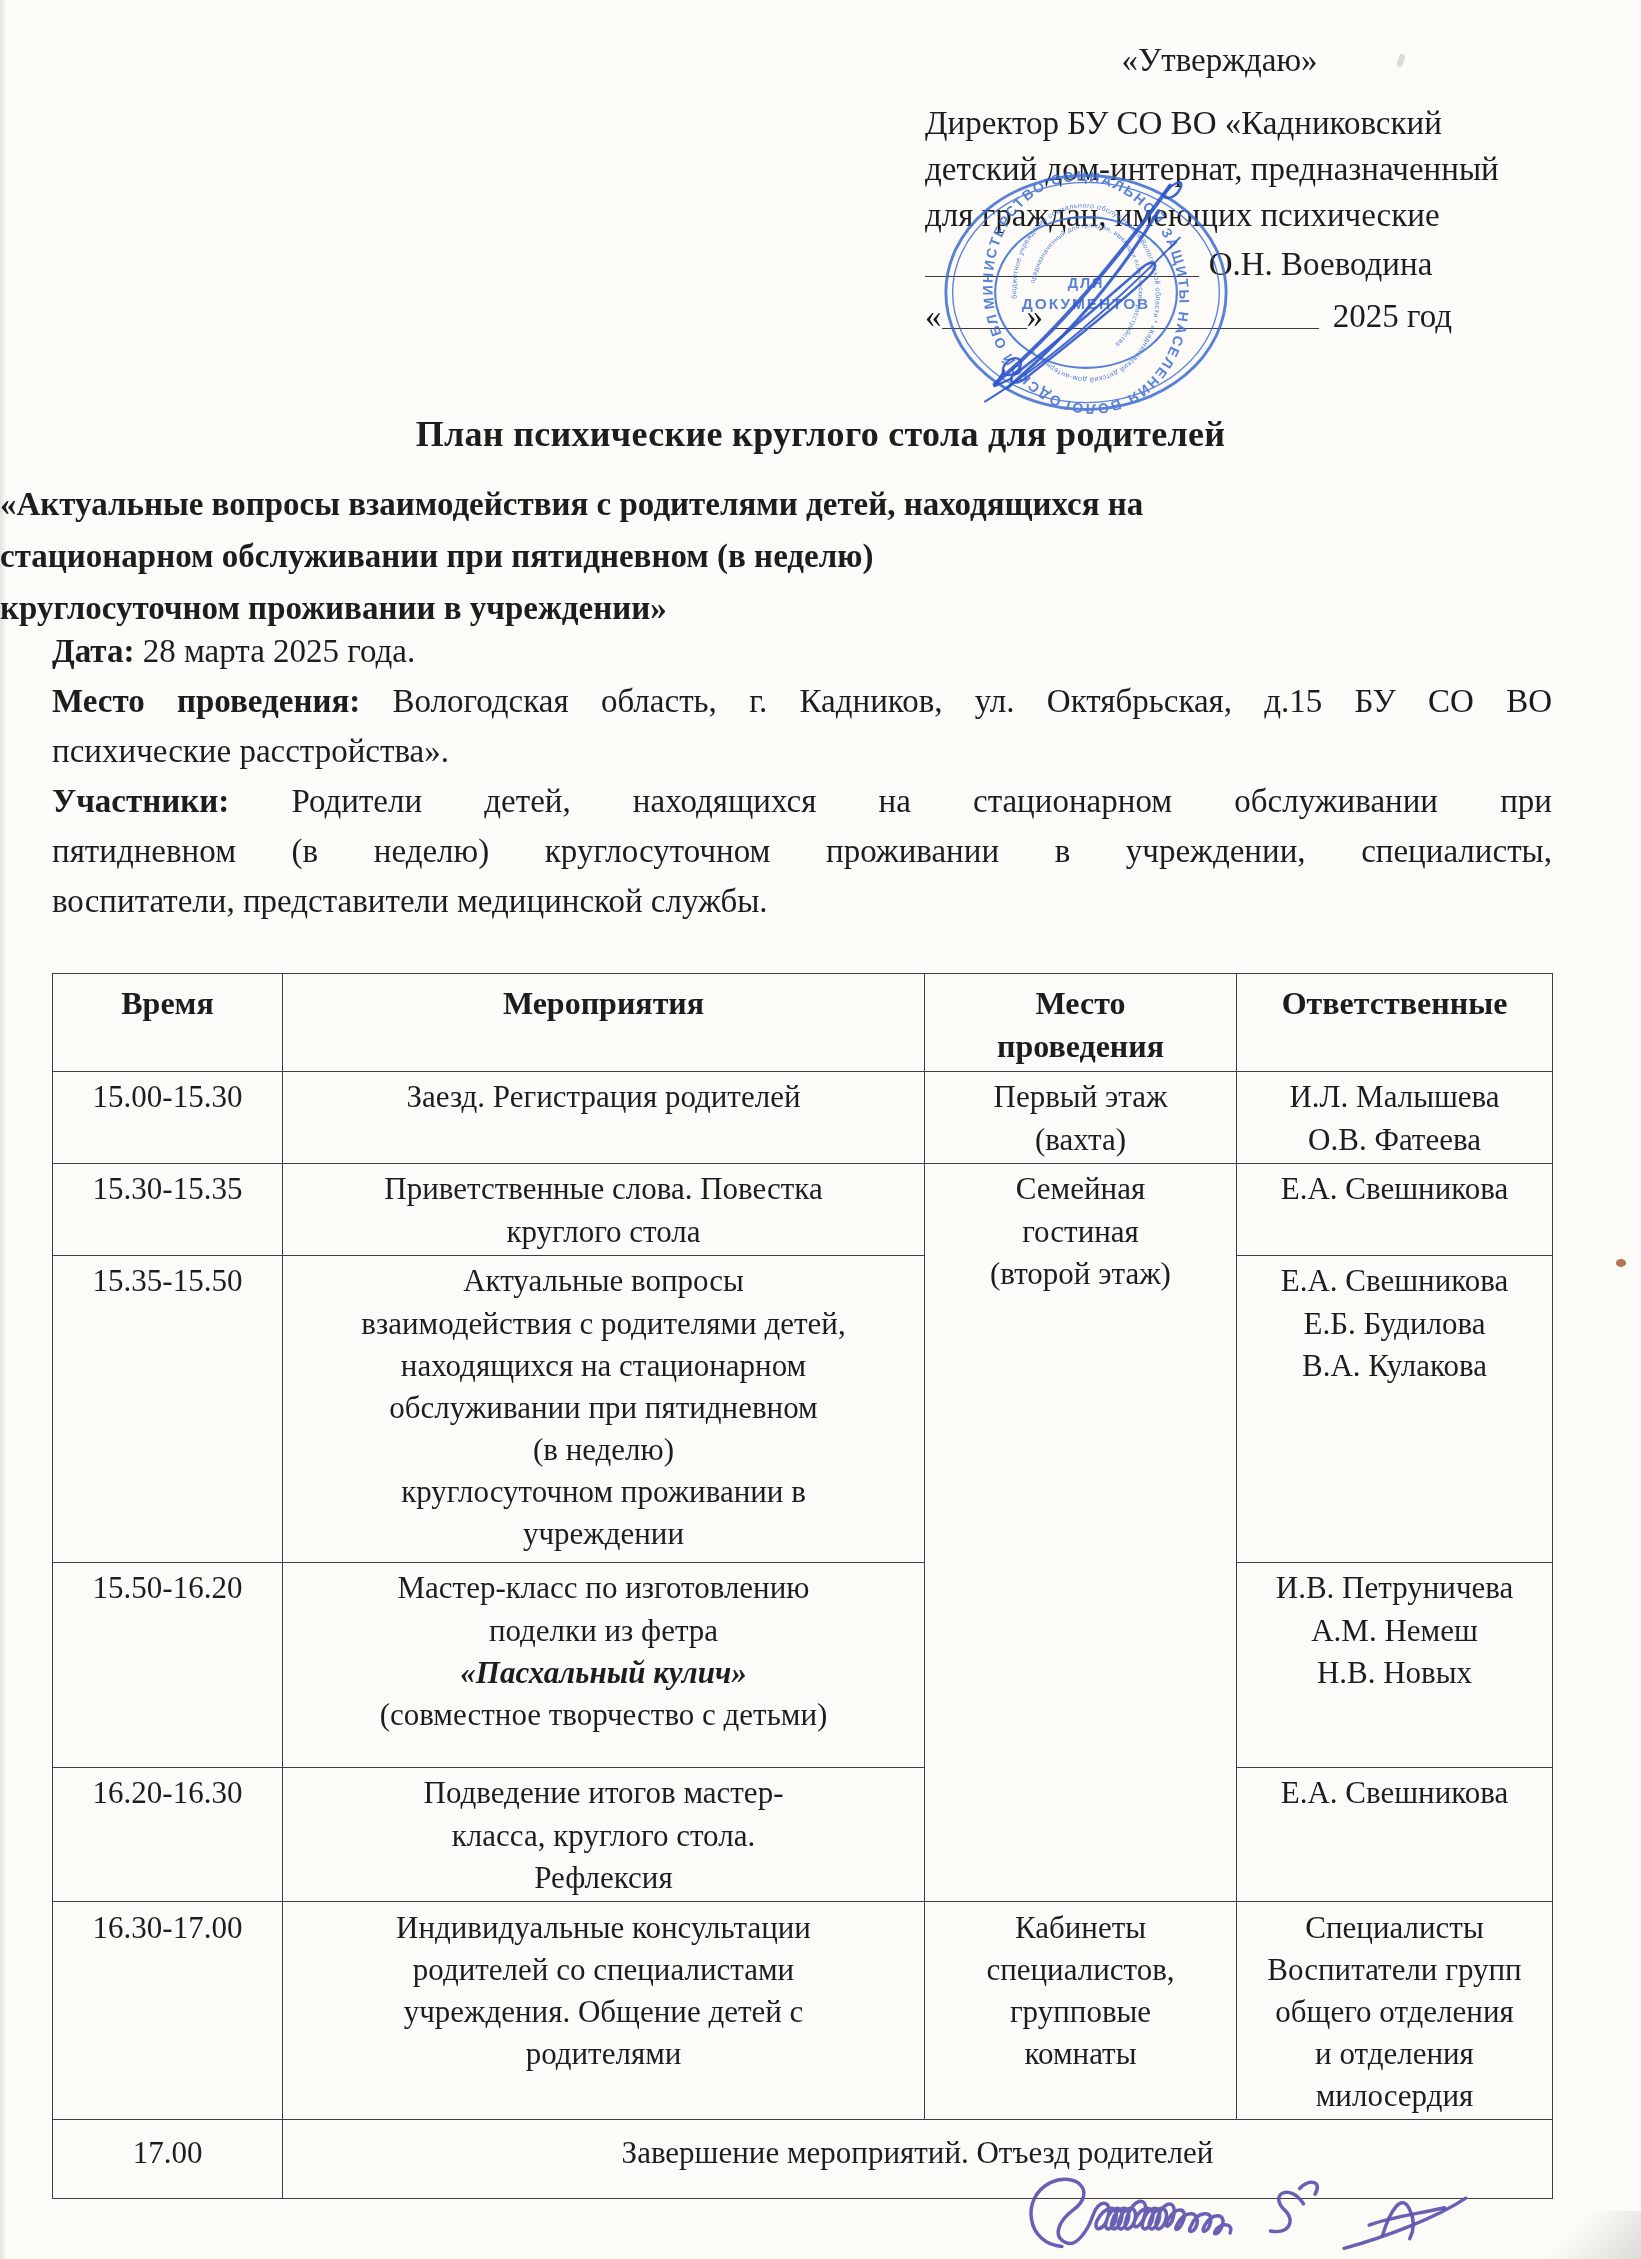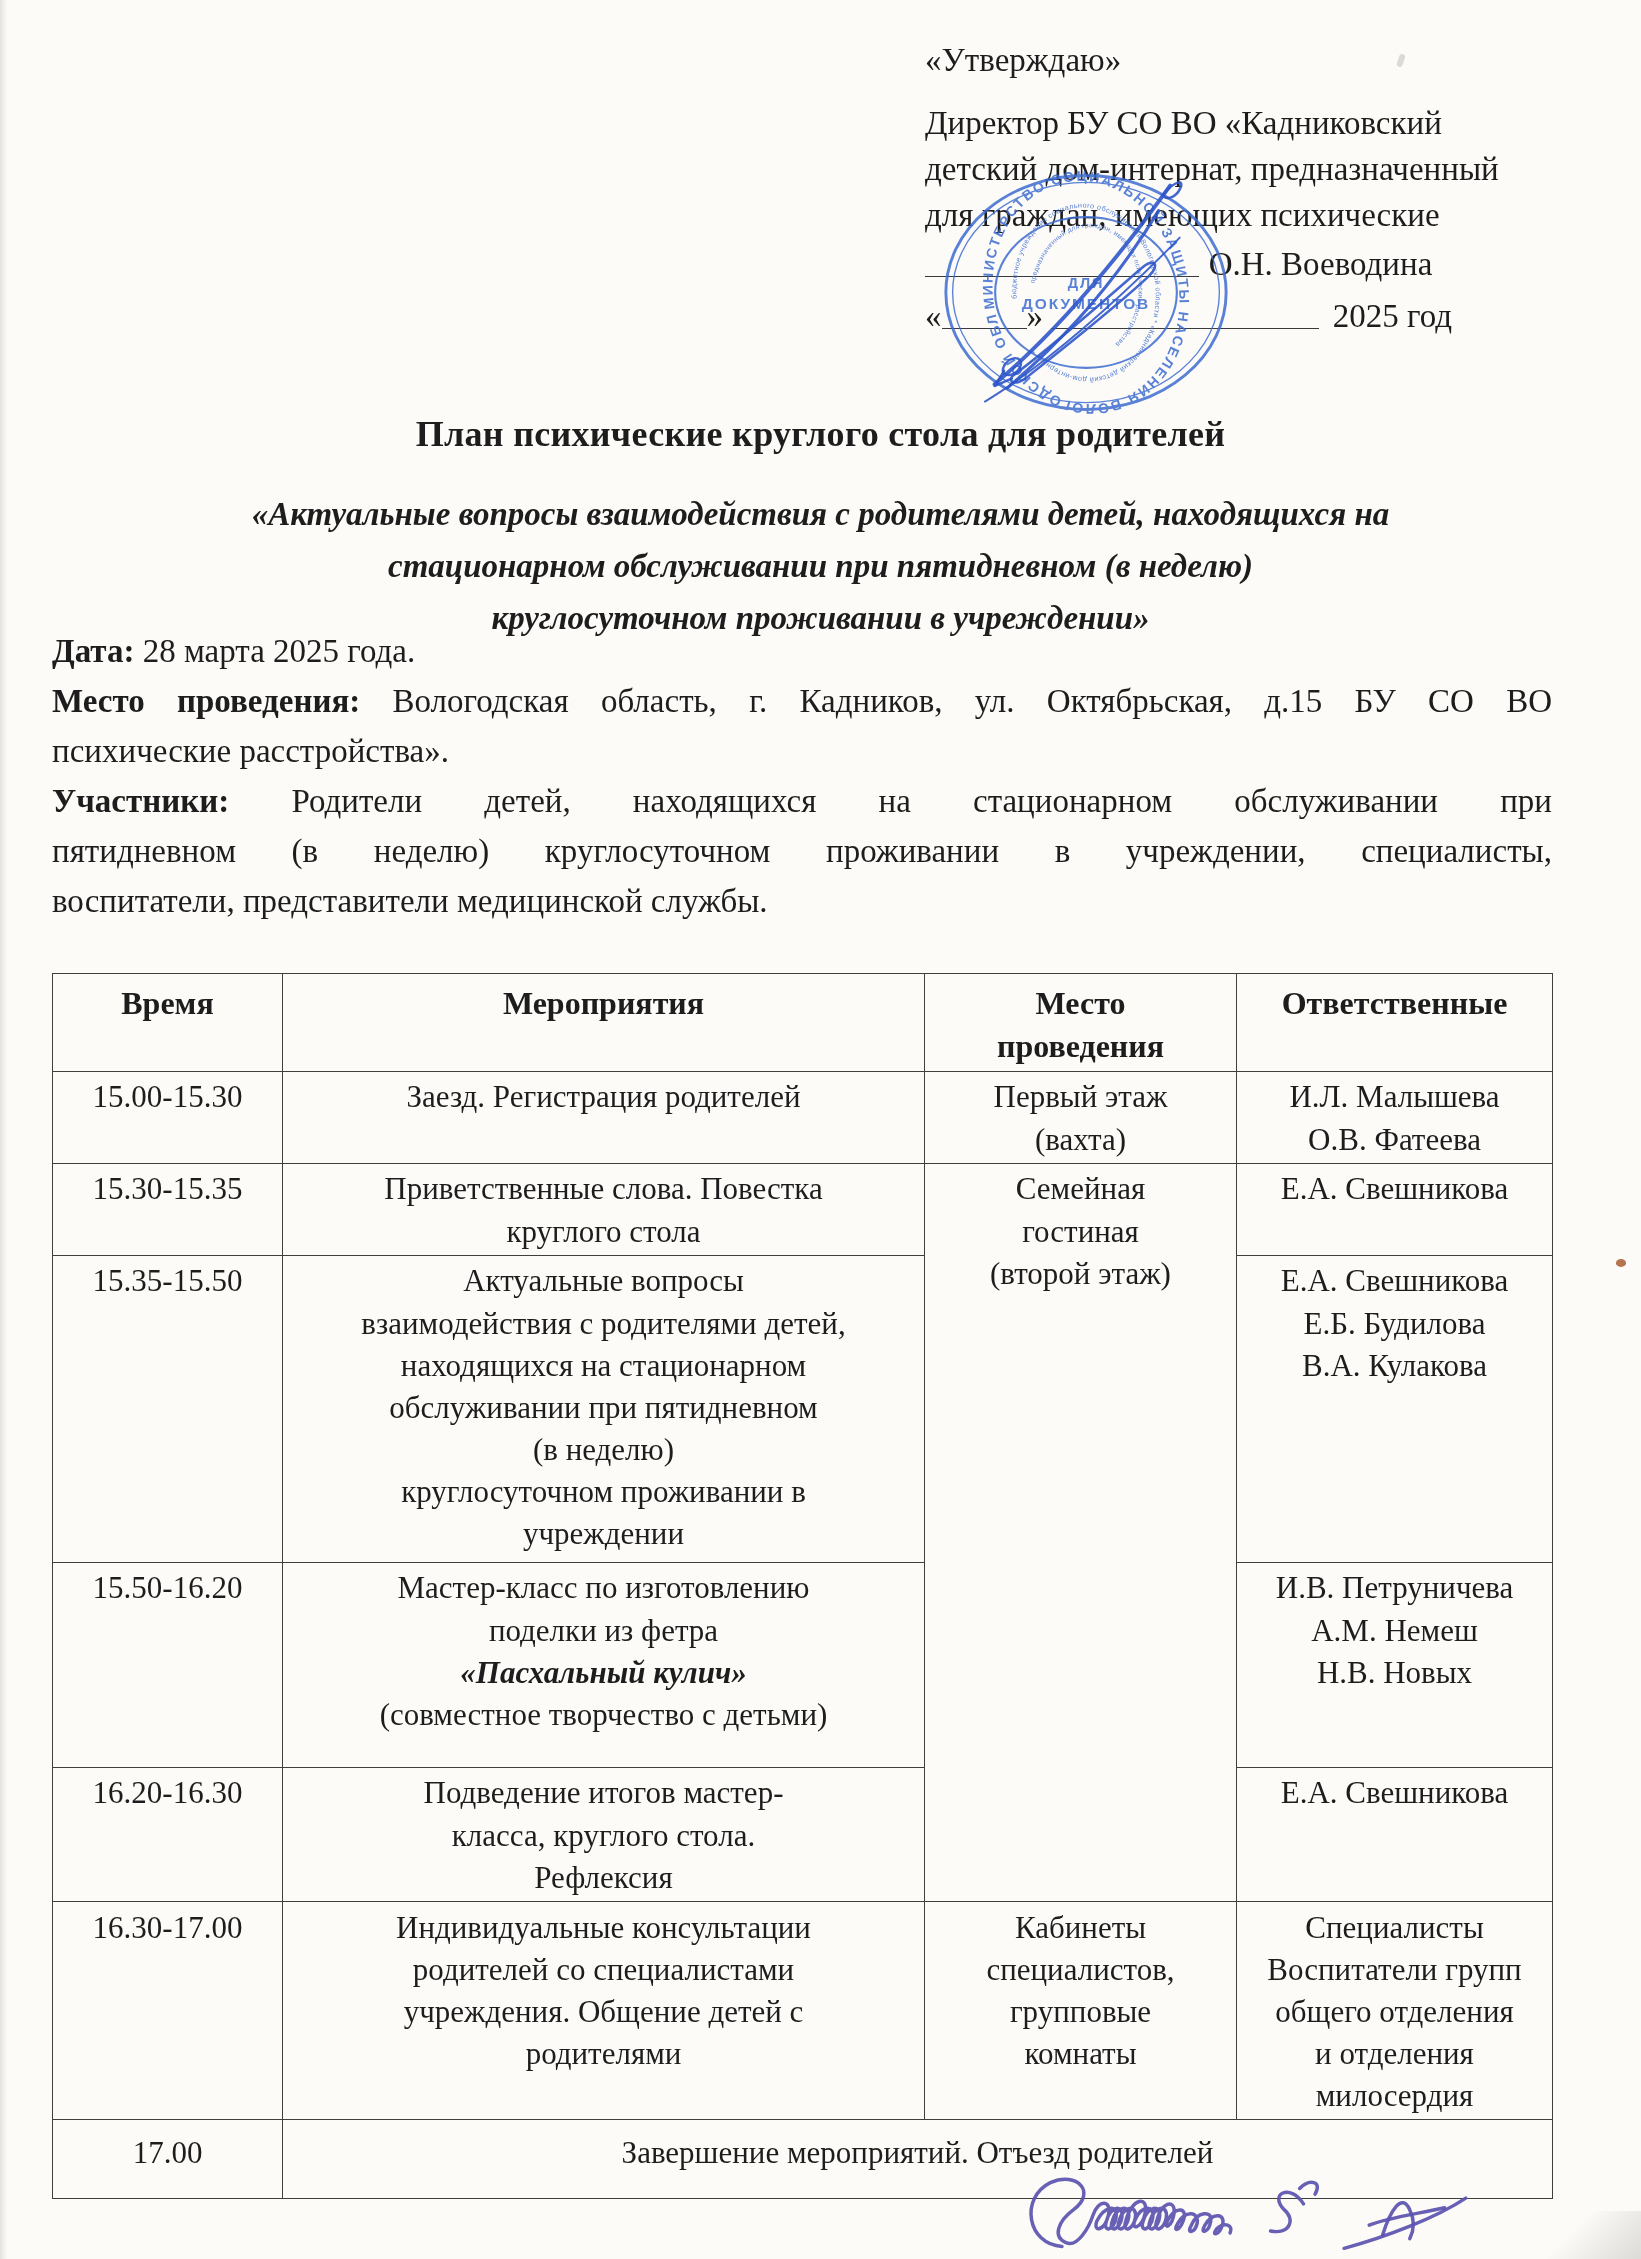--- a/index.html
+++ b/index.html
@@ -18,21 +18,21 @@
     background:var(--paper);
     font-family:"Liberation Serif","DejaVu Serif",serif;
     color:var(--text-black);
     overflow:hidden;
   }
   
   .approval{
     position:absolute;left:925px;top:37px;width:589px;
     font-size:33px;line-height:46px;
   }
-  .appr-first{margin-bottom:17.4px;}
+  .appr-first{margin-bottom:17.4px;text-align:center;}
   .sig-row{margin-top:3.9px;white-space:nowrap;line-height:44px;}
   .uline{
     display:inline-block;height:1em;
     border-bottom:1.9px solid #3a3a3a;
     vertical-align:baseline;margin-bottom:-1.9px;
   }
   .u284{width:274px;margin-right:9.7px;}
   .u88{width:85px;}
   .u278{width:268px;margin-right:13.5px;}
   .date-row{margin-top:7.7px;white-space:nowrap;line-height:44px;}
@@ -41,22 +41,22 @@
   .stamp-svg ellipse{stroke:var(--stamp-blue);fill:none;}
   .stamp-svg text{fill:var(--stamp-blue);font-family:"Liberation Sans","DejaVu Sans",sans-serif;}
   .pen-svg{position:absolute;left:927px;top:145px;width:328px;height:299px;}
   .pen-svg path{stroke:var(--pen-blue);fill:none;stroke-linecap:round;opacity:.9;}
   
   .doc-title{
     position:absolute;top:413px;left:0;width:100%;
     text-align:center;font-size:36px;font-weight:bold;letter-spacing:0.3px;
   }
   .doc-subtitle{
-    position:absolute;top:488px;left:0;width:100%;
-    text-align:center;font-size:33px;font-style:italic;font-weight:bold;line-height:52px;
+    position:absolute;top:478px;left:0;width:100%;
+    font-size:33px;font-weight:bold;line-height:52px;
   }
   
   .info{
     position:absolute;left:52px;top:626px;width:1500px;
     font-size:33px;line-height:50px;
   }
   .line{display:block;}
   .just{text-align:justify;text-align-last:justify;}
   .info b{font-weight:bold;}
   

